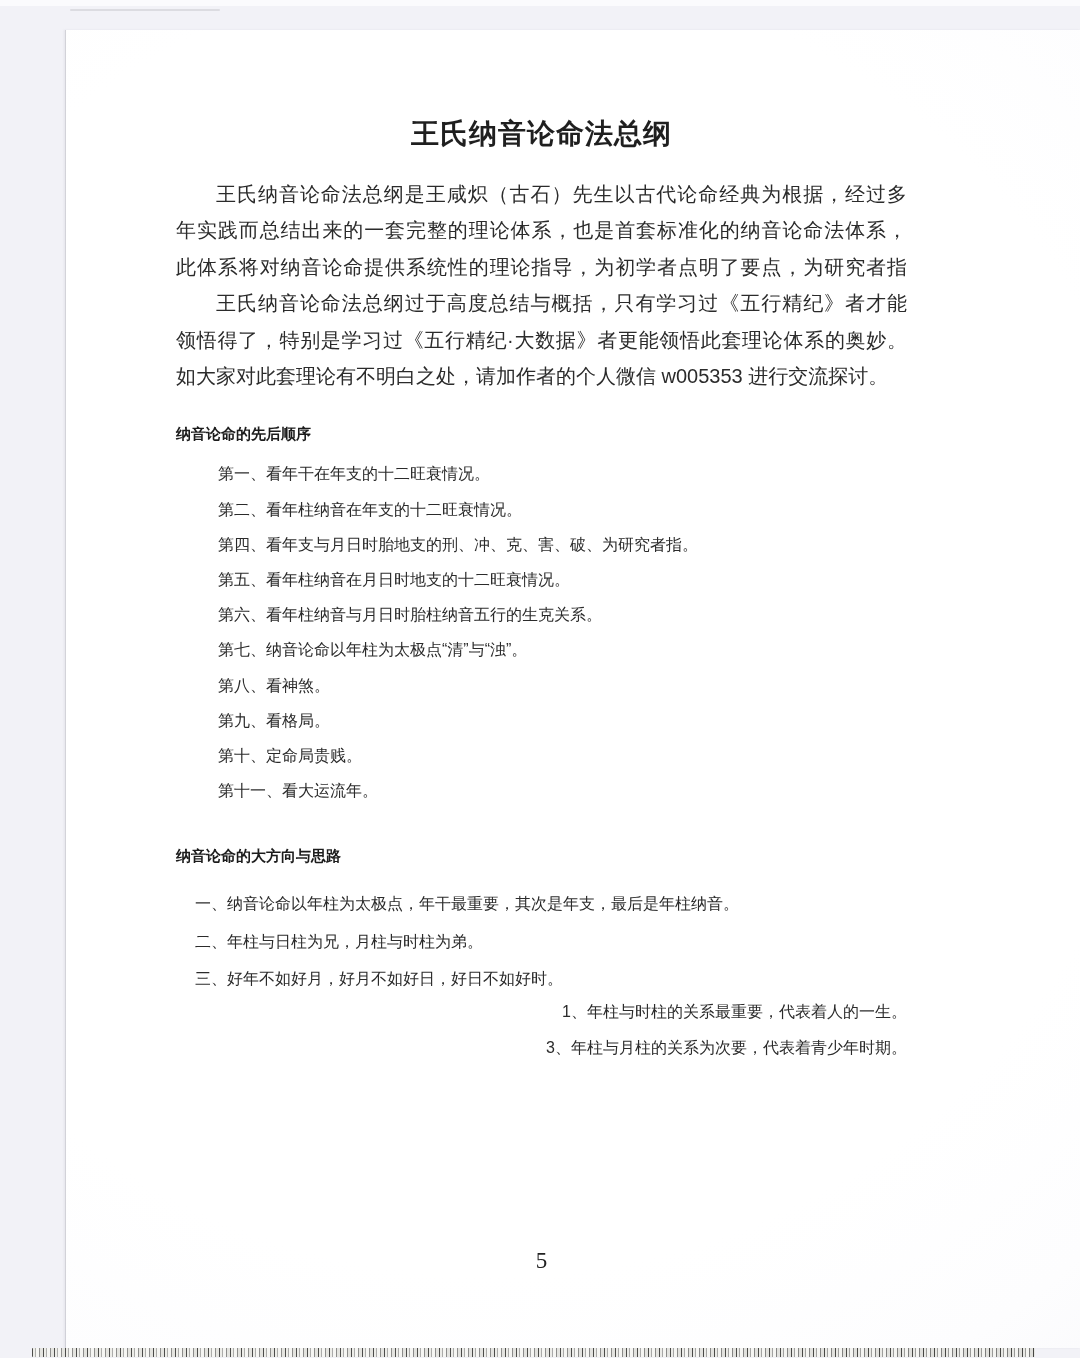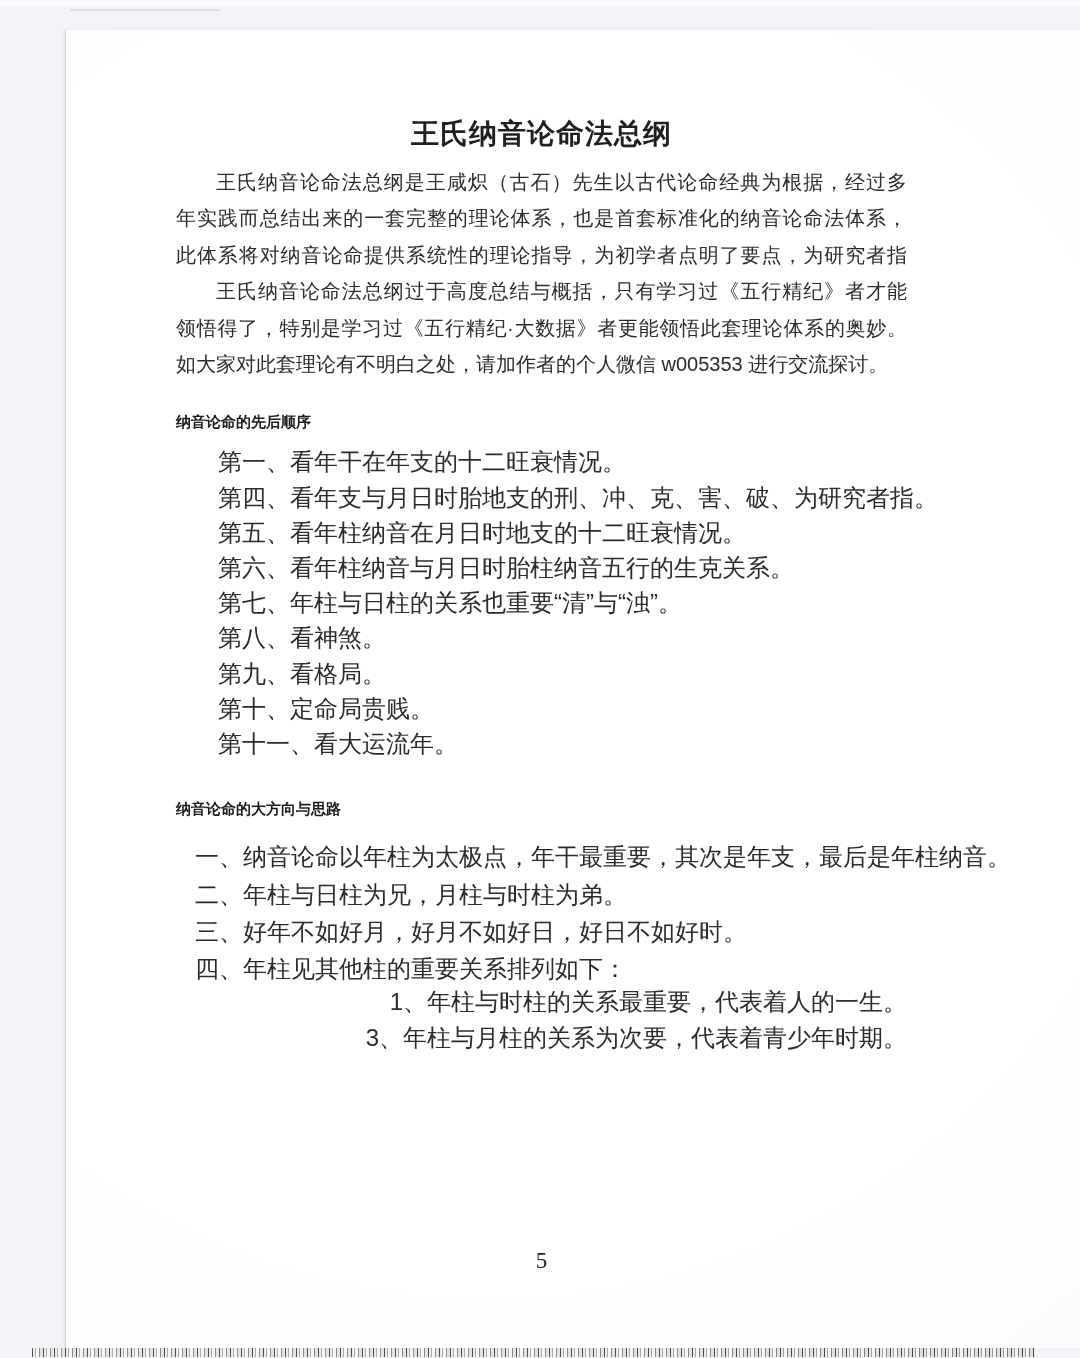--- a/index.html
+++ b/index.html
@@ -58,21 +58,21 @@
     margin-top: 112px;
     line-height: 44px;
     font-size: 28px;
     font-weight: 700;
     letter-spacing: 1px;
     text-align: center;
     color: #1f1f1f;
   }
 
   .para { margin: 0; }
-  .para.first { margin-top: 8px; }
+  .para.first { margin-top: 20px; }
   .pline {
     font-size: 20px;
     line-height: 36.4px;
     text-align: justify;
     text-align-last: justify;
     white-space: nowrap;
   }
   .pline.indent { text-indent: 40px; }
   .pline.last { text-align-last: left; }
 
@@ -85,21 +85,21 @@
   .sec-head.h1 { margin-top: 24px; }
   .sec-head.h2 { margin-top: 32px; }
 
   .list { margin: 0; }
   .list1 { margin-top: 6px; }
   .list1 .item { line-height: 35.2px; padding-left: 42px; }
   .list2 { margin-top: 13px; }
   .list2 .item { line-height: 37.4px; padding-left: 19px; }
   .sublist { margin-top: -4px; text-align: right; }
   .sublist .item { line-height: 36.2px; padding-left: 49px; }
-  .item { font-size: 24px; white-space: nowrap; }
+  .item { font-size: 16px; white-space: nowrap; }
 
   .page-num {
     position: absolute; left: 176px; top: 1248px; width: 731px;
     text-align: center;
     font-family: "Liberation Serif", serif;
     font-size: 23px;
     color: #222;
   }
 </style>
 </head>
@@ -124,37 +124,37 @@
     <div class="para">
       <div class="pline indent">王氏纳音论命法总纲过于高度总结与概括，只有学习过《五行精纪》者才能</div>
       <div class="pline">领悟得了，特别是学习过《五行精纪·大数据》者更能领悟此套理论体系的奥妙。</div>
       <div class="pline last">如大家对此套理论有不明白之处，请加作者的个人微信 w005353 进行交流探讨。</div>
     </div>
 
     <div class="sec-head h1">纳音论命的先后顺序</div>
 
     <div class="list list1">
       <div class="item">第一、看年干在年支的十二旺衰情况。</div>
+      <div class="item">第二、看年柱纳音在年支的十二旺衰情况。</div>
       <div class="item">第四、看年支与月日时胎地支的刑、冲、克、害、破、为研究者指。</div>
       <div class="item">第五、看年柱纳音在月日时地支的十二旺衰情况。</div>
       <div class="item">第六、看年柱纳音与月日时胎柱纳音五行的生克关系。</div>
-      <div class="item">第七、年柱与日柱的关系也重要“清”与“浊”。</div>
+      <div class="item">第七、纳音论命以年柱为太极点“清”与“浊”。</div>
       <div class="item">第八、看神煞。</div>
       <div class="item">第九、看格局。</div>
       <div class="item">第十、定命局贵贱。</div>
       <div class="item">第十一、看大运流年。</div>
     </div>
 
     <div class="sec-head h2">纳音论命的大方向与思路</div>
 
     <div class="list list2">
       <div class="item">一、纳音论命以年柱为太极点，年干最重要，其次是年支，最后是年柱纳音。</div>
       <div class="item">二、年柱与日柱为兄，月柱与时柱为弟。</div>
       <div class="item">三、好年不如好月，好月不如好日，好日不如好时。</div>
-      <div class="item">四、年柱见其他柱的重要关系排列如下：</div>
     </div>
 
     <div class="list sublist">
       <div class="item">1、年柱与时柱的关系最重要，代表着人的一生。</div>
       <div class="item">3、年柱与月柱的关系为次要，代表着青少年时期。</div>
     </div>
 
   </div>
 
   <div class="page-num">5</div>

